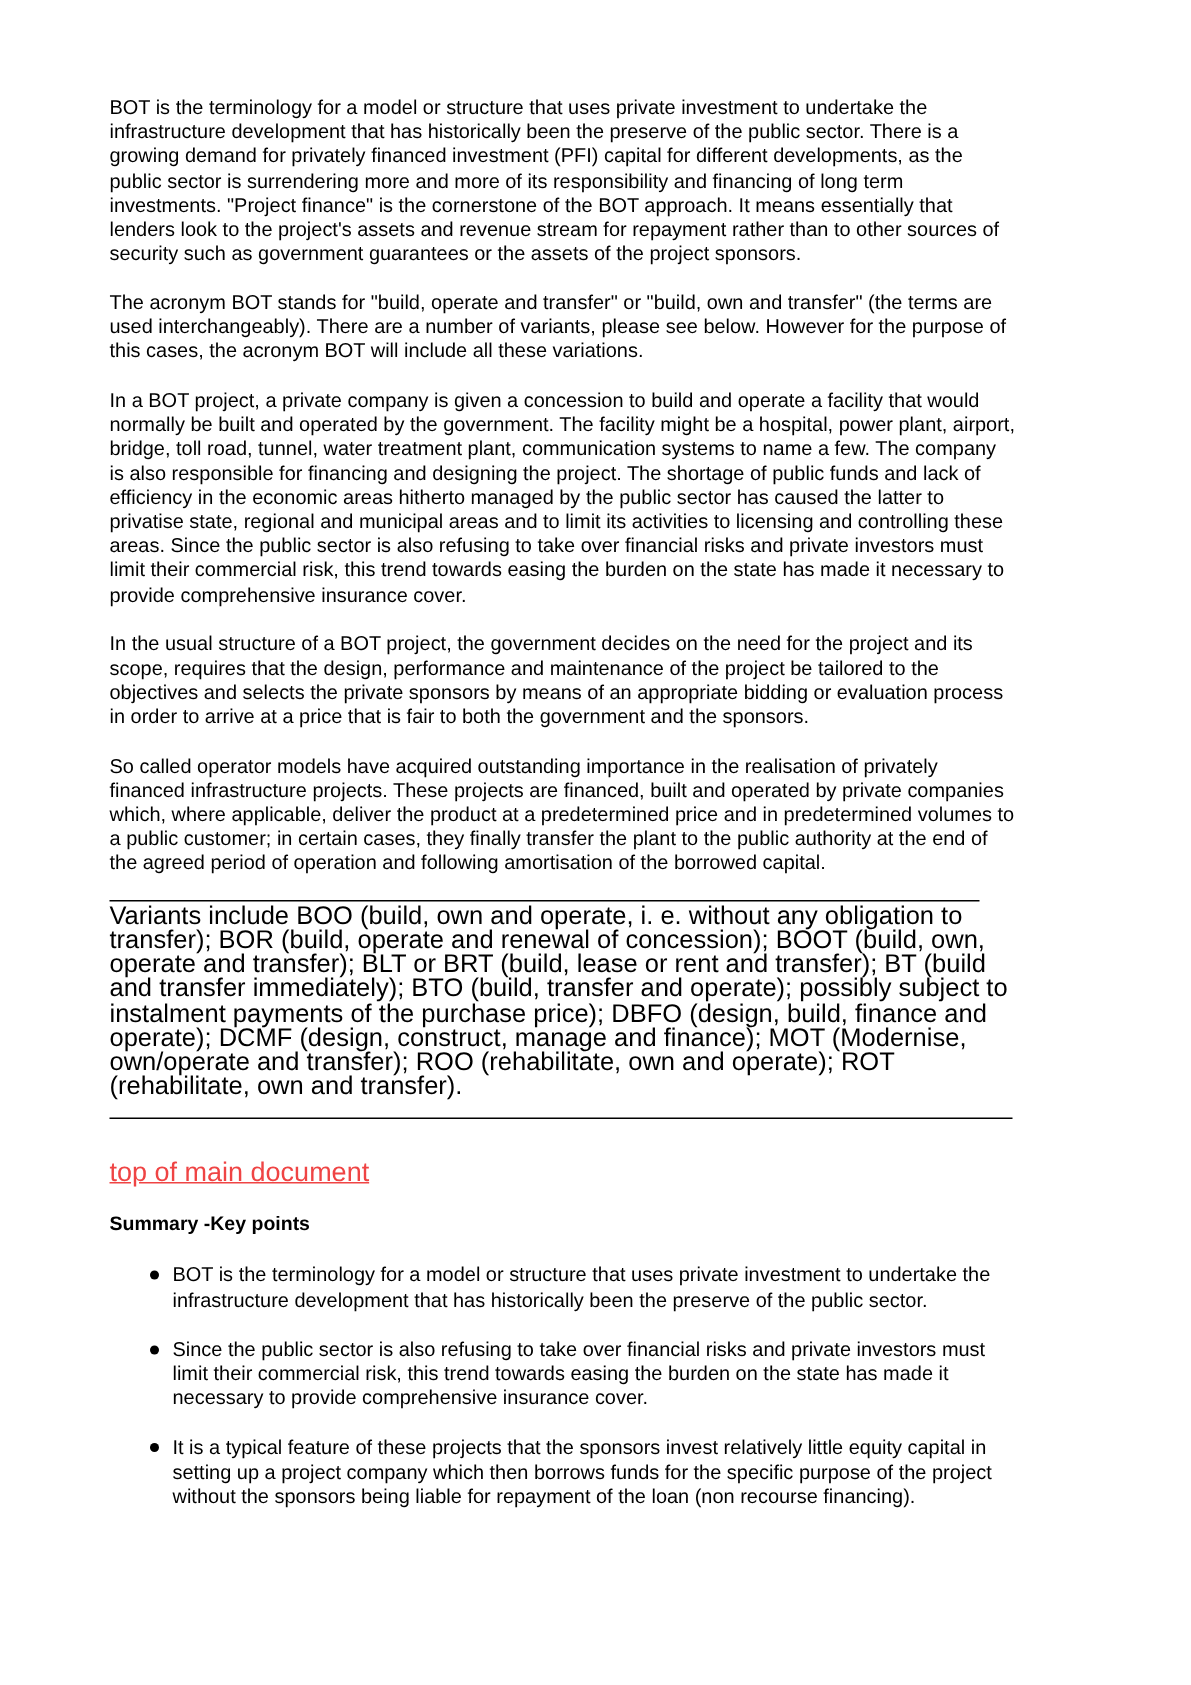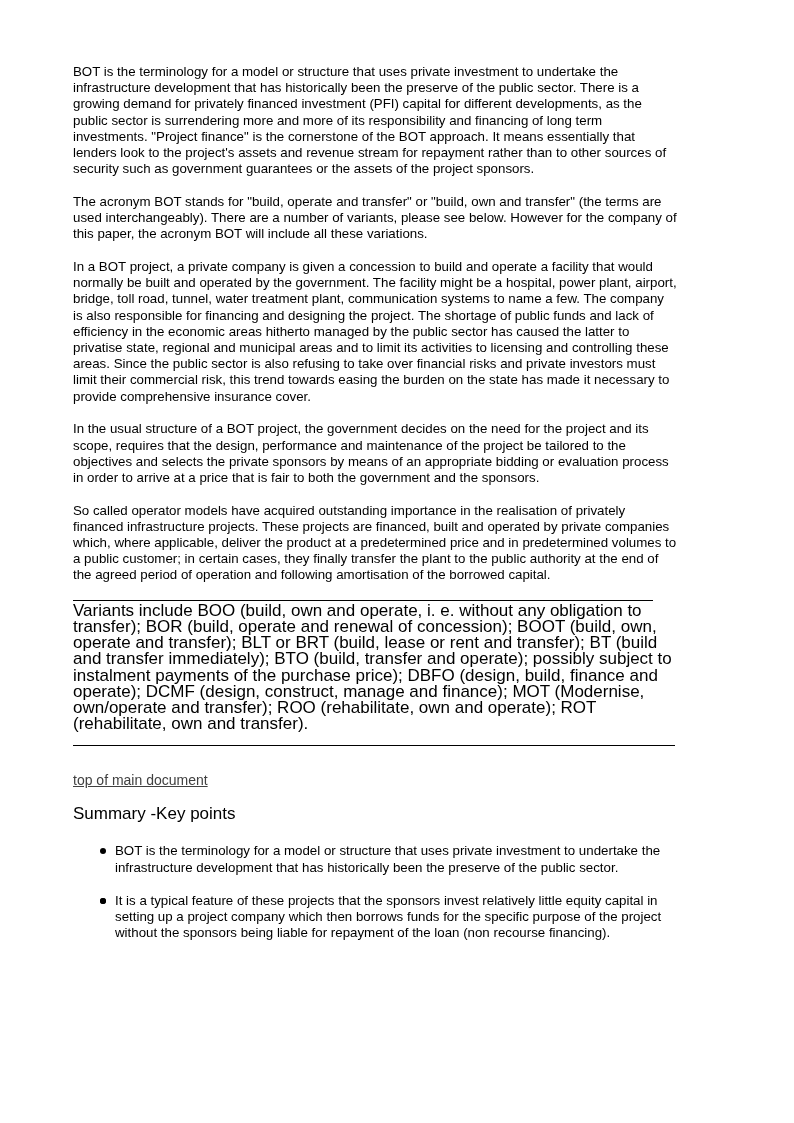--- a/index.html
+++ b/index.html
@@ -3,46 +3,47 @@
 <meta charset="utf-8">
 <style>
   html, body { margin:0; padding:0; background:#ffffff; }
   body { width:794px; height:1123px; position:relative; overflow:hidden;
          font-family:"Liberation Sans", sans-serif; color:#000; }
   .page { position:absolute; left:73px; top:24px; width:604px;margin-top:40px; }
   p { margin:0 0 16.5px 0; font-size:13.3px; line-height:16.2px; }
   .rule-short { width:580px; border:0; border-top:1px solid #000; margin:0 0 2px 0; height:0; }
   .rule-full { width:602px; border:0; border-top:1px solid #000; margin:13px 0 25px 0; height:0; }
   .footnote { margin:0; font-size:17px; line-height:16.2px; }
-  a.toplink { color:#404040; text-decoration:underline; font-size:14px; display:inline-block; margin-bottom:16px; }
-  h2 { font-size:17px; font-weight:normal; margin:0 0 19px 0; }
+  a.toplink { color:#ef4444; text-decoration:underline; font-size:18px; display:inline-block; margin-bottom:16px; }
+  h2 { font-size:13px; font-weight:bold; margin:0 0 19px 0; }
   ul { list-style:none; margin:0; padding:0; }
   li { position:relative; padding-left:42px; font-size:13.3px; line-height:16.2px; margin-bottom:17px; }
   li .bullet { position:absolute; left:27px; top:5px; width:6px; height:6px; border-radius:50%; background:#000; }
 </style>
 </head>
 <body>
 
 <div class="page">
   <p>BOT is the terminology for a model or structure that uses private investment to undertake the infrastructure development that has historically been the preserve of the public sector. There is a growing demand for privately financed investment (PFI) capital for different developments, as the public sector is surrendering more and more of its responsibility and financing of long term investments. "Project finance" is the cornerstone of the BOT approach. It means essentially that lenders look to the project's assets and revenue stream for repayment rather than to other sources of security such as government guarantees or the assets of the project sponsors.</p>
-  <p>The acronym BOT stands for "build, operate and transfer" or "build, own and transfer" (the terms are used interchangeably). There are a number of variants, please see below. However for the company of this paper, the acronym BOT will include all these variations.</p>
+  <p>The acronym BOT stands for "build, operate and transfer" or "build, own and transfer" (the terms are used interchangeably). There are a number of variants, please see below. However for the purpose of this cases, the acronym BOT will include all these variations.</p>
   <p>In a BOT project, a private company is given a concession to build and operate a facility that would normally be built and operated by the government. The facility might be a hospital, power plant, airport, bridge, toll road, tunnel, water treatment plant, communication systems to name a few. The company is also responsible for financing and designing the project. The shortage of public funds and lack of efficiency in the economic areas hitherto managed by the public sector has caused the latter to privatise state, regional and municipal areas and to limit its activities to licensing and controlling these areas. Since the public sector is also refusing to take over financial risks and private investors must limit their commercial risk, this trend towards easing the burden on the state has made it necessary to provide comprehensive insurance cover.</p>
   <p>In the usual structure of a BOT project, the government decides on the need for the project and its scope, requires that the design, performance and maintenance of the project be tailored to the objectives and selects the private sponsors by means of an appropriate bidding or evaluation process in order to arrive at a price that is fair to both the government and the sponsors.</p>
   <p style="margin-bottom:17px;">So called operator models have acquired outstanding importance in the realisation of privately financed infrastructure projects. These projects are financed, built and operated by private companies which, where applicable, deliver the product at a predetermined price and in predetermined volumes to a public customer; in certain cases, they finally transfer the plant to the public authority at the end of the agreed period of operation and following amortisation of the borrowed capital.</p>
   <div class="rule-short" style="margin-top:-1px;"></div>
   <div class="footnote">Variants include BOO (build, own and operate, i. e. without any obligation to transfer); BOR (build, operate and renewal of concession); BOOT (build, own, operate and transfer); BLT or BRT (build, lease or rent and transfer); BT (build and transfer immediately); BTO (build, transfer and operate); possibly subject to instalment payments of the purchase price); DBFO (design, build, finance and operate); DCMF (design, construct, manage and finance); MOT (Modernise, own/operate and transfer); ROO (rehabilitate, own and operate); ROT (rehabilitate, own and transfer).</div>
   <div class="rule-full"></div>
   <a href="#" class="toplink">top of main document</a>
   <h2>Summary -Key points</h2>
   <ul>
     <li>
       <span class="bullet"></span>
       <span>BOT is the terminology for a model or structure that uses private investment to undertake the infrastructure development that has historically been the preserve of the public sector.</span>
     </li>
     <li>
       <span class="bullet"></span>
+      <span>Since the public sector is also refusing to take over financial risks and private investors must limit their commercial risk, this trend towards easing the burden on the state has made it necessary to provide comprehensive insurance cover.</span>
     </li>
     <li>
       <span class="bullet"></span>
       <span>It is a typical feature of these projects that the sponsors invest relatively little equity capital in setting up a project company which then borrows funds for the specific purpose of the project without the sponsors being liable for repayment of the loan (non recourse financing).</span>
     </li>
   </ul>
 </div>
 
 </body></html>

